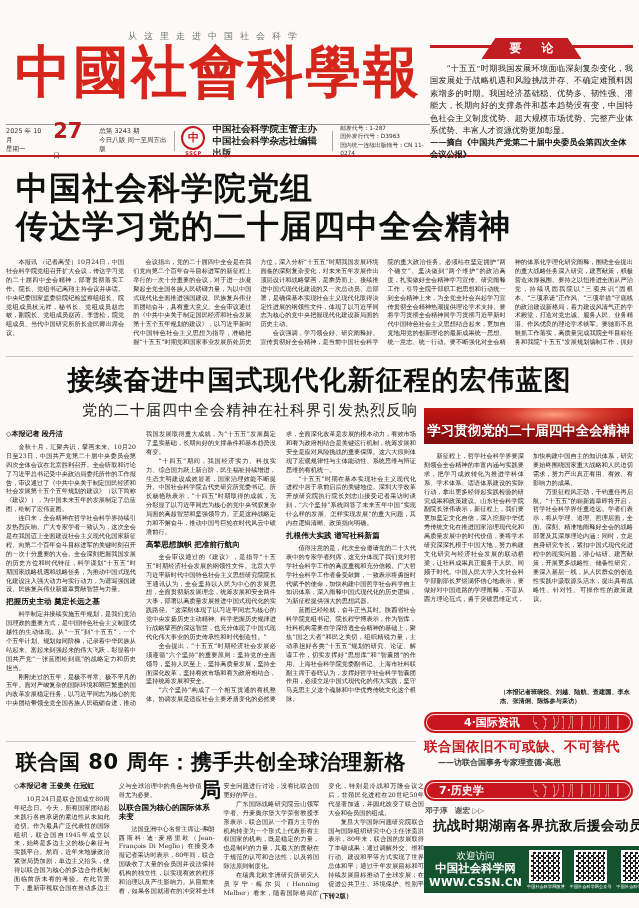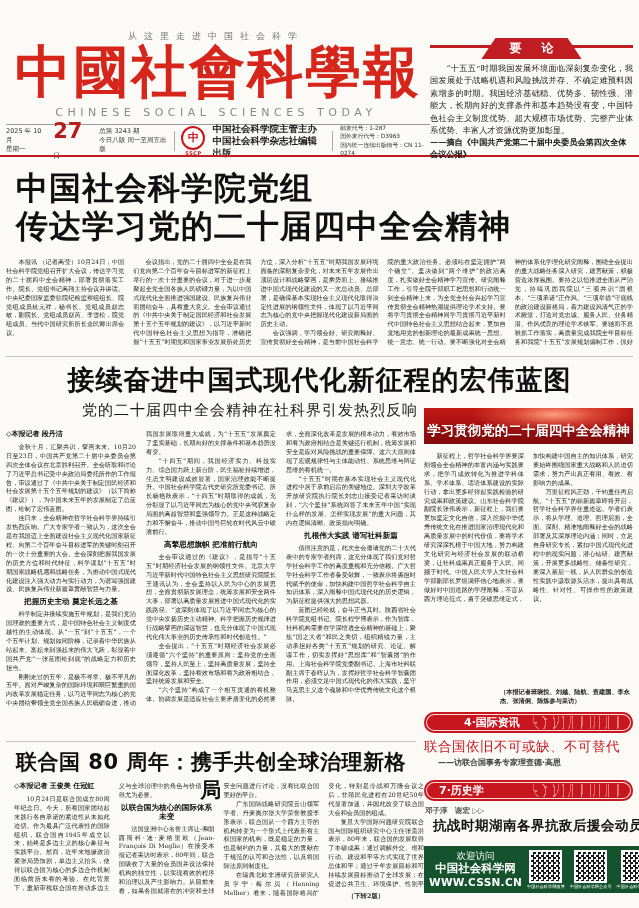--- a/index.html
+++ b/index.html
@@ -36,21 +36,21 @@
   .yl-body{position:absolute;top:24px;left:0;right:0;font-size:8.2px;line-height:12.4px;
            text-align:justify;color:#1a1a1a;text-indent:2em;}
   .yl-source{position:absolute;top:99px;left:0;right:0;font-size:8.2px;line-height:11.5px;font-weight:bold;color:#111;}
 
   
   .a1-h{left:16px;width:542px;font-weight:900;font-size:32px;line-height:36px;
         color:#101010;letter-spacing:1px;}
   .flow{text-align:justify;font-size:6.2px;line-height:8.9px;color:#222;overflow:hidden;}
   .flow p{margin:0;text-indent:2em;}
   .flow .fl-h{font-family:"DejaVu Sans","Liberation Sans",sans-serif;font-weight:bold;font-size:7.6px;
-              text-align:center;margin:4px 0 3px;text-indent:0;color:#111;}
+              text-align:left;margin:4px 0 3px;text-indent:0;color:#111;}
   .flow .fl-by{font-family:"DejaVu Sans","Liberation Sans",sans-serif;font-weight:bold;font-size:7px;
                margin:0 0 4px;text-indent:0;color:#111;}
   .a1-body{top:258px;left:6px;width:627px;height:92px;column-count:5;column-gap:9px;}
   .rule{background:#c6c6c6;height:1px;}
 
   
   .a2-h{top:362px;left:0;width:639px;text-align:center;font-weight:900;font-size:27px;color:#101010;letter-spacing:1px;}
   .a2-sub{top:401px;left:0;width:500px;text-align:center;font-size:15px;color:#1a1a1a;letter-spacing:1px;}
   .a2-left{top:430px;left:6px;width:410px;height:308px;column-count:3;column-gap:10px;}
   .a2-banner{top:408px;left:424px;width:209px;height:36px;
@@ -63,21 +63,21 @@
   .a2-credit{top:688px;left:500px;width:133px;font-size:6.2px;line-height:8.6px;font-weight:bold;
              background:#fbfaf6;text-align:left;}
 
   
   .ribbon{left:424px;width:209px;height:21px;background:#c8161e;border-radius:11px;color:#fff;
           font-weight:bold;font-size:11px;line-height:21px;padding-left:15px;box-sizing:border-box;
           box-shadow:inset 0 0 0 2px #c8161e, inset 0 0 0 3px rgba(255,255,255,.85);}
   .ribbon-pattern{position:absolute;right:10px;top:4px;bottom:4px;width:95px;border-radius:8px;
           background:repeating-radial-gradient(circle at 8px 7px, rgba(255,255,255,.45) 0 1.3px, rgba(255,255,255,0) 1.3px 9px),
                      repeating-radial-gradient(circle at 18px 3px, rgba(255,255,255,.35) 0 1.1px, rgba(255,255,255,0) 1.1px 12px);}
-  .t-title-red{top:738px;left:424px;width:209px;font-weight:normal;font-size:13.5px;color:#c8161e;letter-spacing:.5px;}
+  .t-title-red{top:738px;left:424px;width:209px;font-weight:bold;font-size:13.5px;color:#c8161e;letter-spacing:.5px;}
   .t-sub{top:757px;left:438px;width:195px;font-weight:bold;font-size:8px;color:#444;}
   .t-authors{top:806px;left:425px;width:208px;font-weight:bold;font-size:7.5px;color:#555;}
   .t-title-black{top:817px;left:424px;width:212px;font-weight:bold;font-size:13.5px;color:#111;letter-spacing:.5px;margin-left:9px;}
 
   
   .cssn{top:846px;left:424px;width:215px;height:47px;background:#14532d;display:flex;align-items:center;
         gap:5px;padding:3px 5px;box-sizing:border-box;}
   .cssn-text{flex:1;color:#fff;text-align:center;line-height:1.15;}
   .cssn-l1{font-size:9.5px;}
   .cssn-l2{font-size:11.5px;font-weight:bold;}
@@ -85,30 +85,29 @@
   .qr-wrap{display:flex;flex-direction:column;align-items:center;}
   .qr{width:33px;height:33px;background:#fff;padding:2px;box-sizing:border-box;}
   .qr-px{width:100%;height:100%;
          background:conic-gradient(#1a1a1a 25%,#fff 0 50%,#1a1a1a 0 75%,#fff 0) 0 0/5px 5px;}
   .qr-cap{font-size:4.2px;color:#fff;margin-top:1px;white-space:nowrap;}
 
   
   .rule2{top:741px;left:6px;width:410px;}
   .a3-h{top:748px;left:6px;width:410px;text-align:center;font-weight:900;font-size:21px;color:#101010;letter-spacing:.5px;}
   .a3-flow{top:782px;left:14px;width:410px;height:120px;column-count:4;column-gap:9px;}
-  .a3-jump{top:892px;left:316px;width:100px;text-align:center;font-size:6.4px;font-weight:bold;background:#fbfaf6;}
+  .a3-jump{top:892px;left:316px;width:100px;text-align:left;font-size:6.4px;font-weight:bold;background:#fbfaf6;}
 </style>
 </head>
 <body>
 
 <div class="page">
 
   <div class="abs sans tagline">从这里走进中国社会科学</div>
   <div class="abs paper-title">中國社會科學報</div>
-  <div class="abs sans paper-en">CHINESE  SOCIAL  SCIENCES  TODAY</div>
   <div class="abs mast-rule"></div>
 
   <div class="abs sans mast-info">
     <div class="mi-col">
       <span>2025 年 10 月</span>
       <span>星期一</span>
     </div>
     <div>
       <span class="mi-day">27</span><span class="mi-day-unit">日</span>
     </div>

